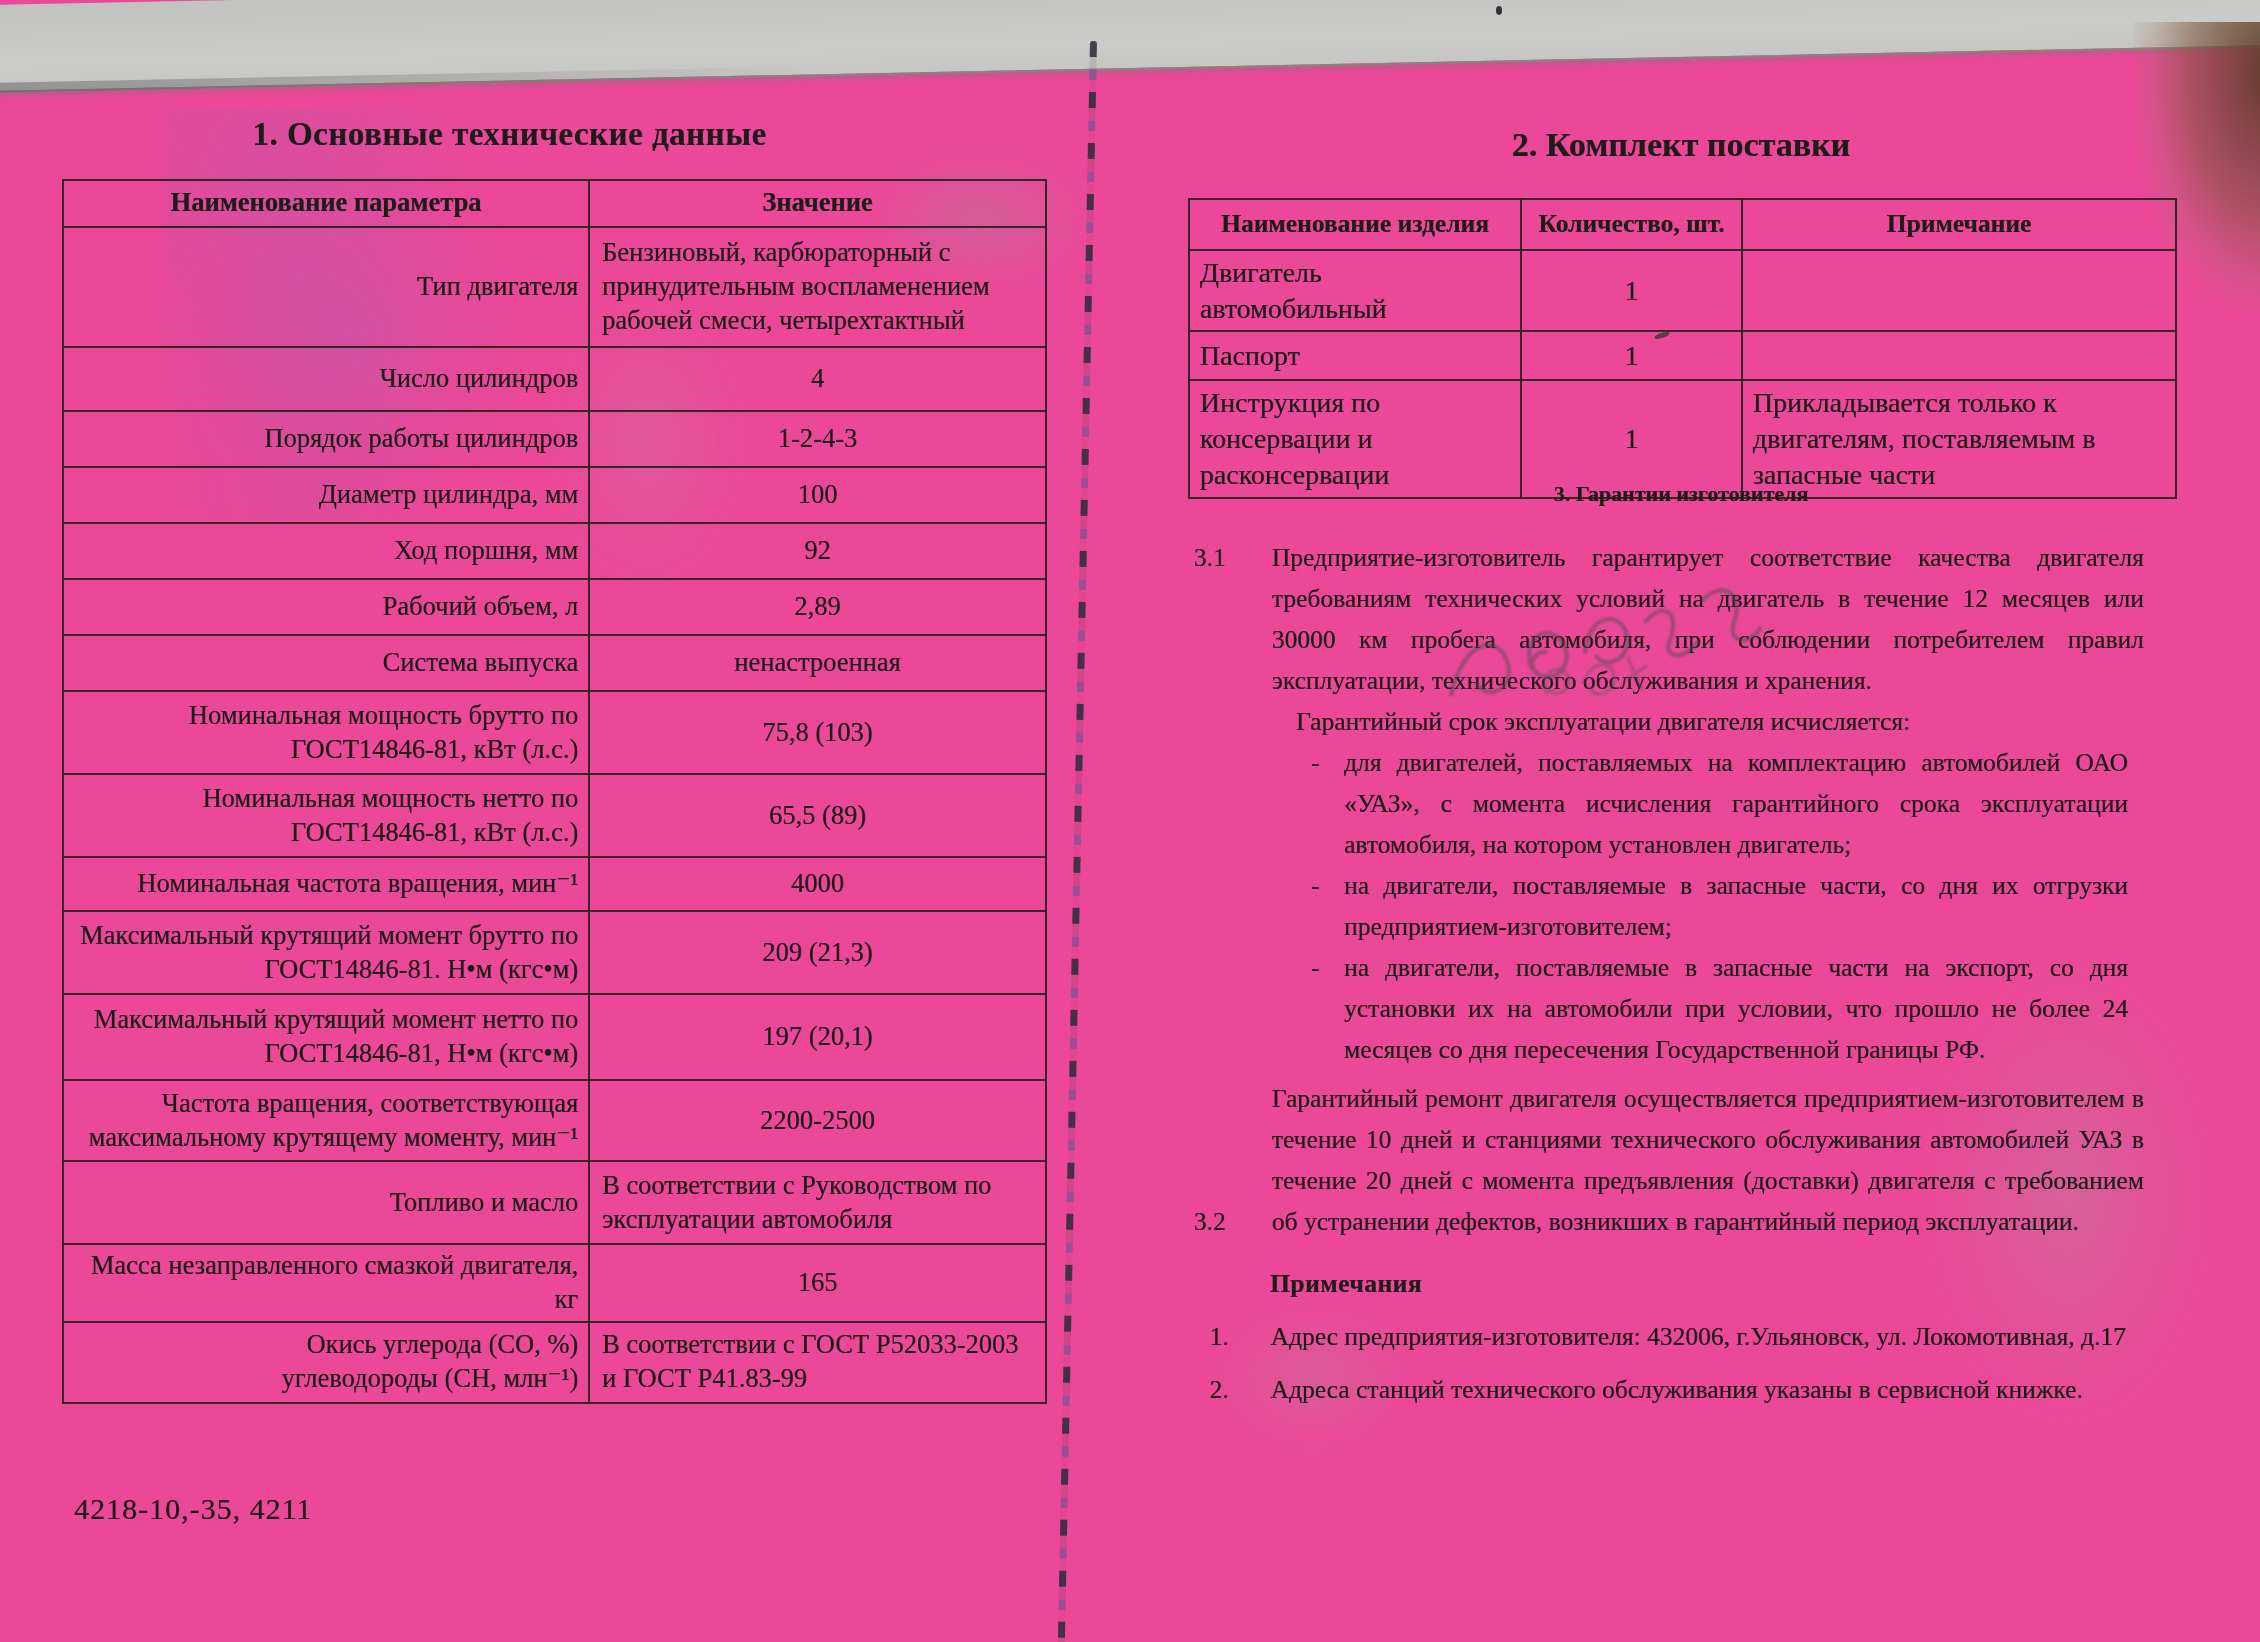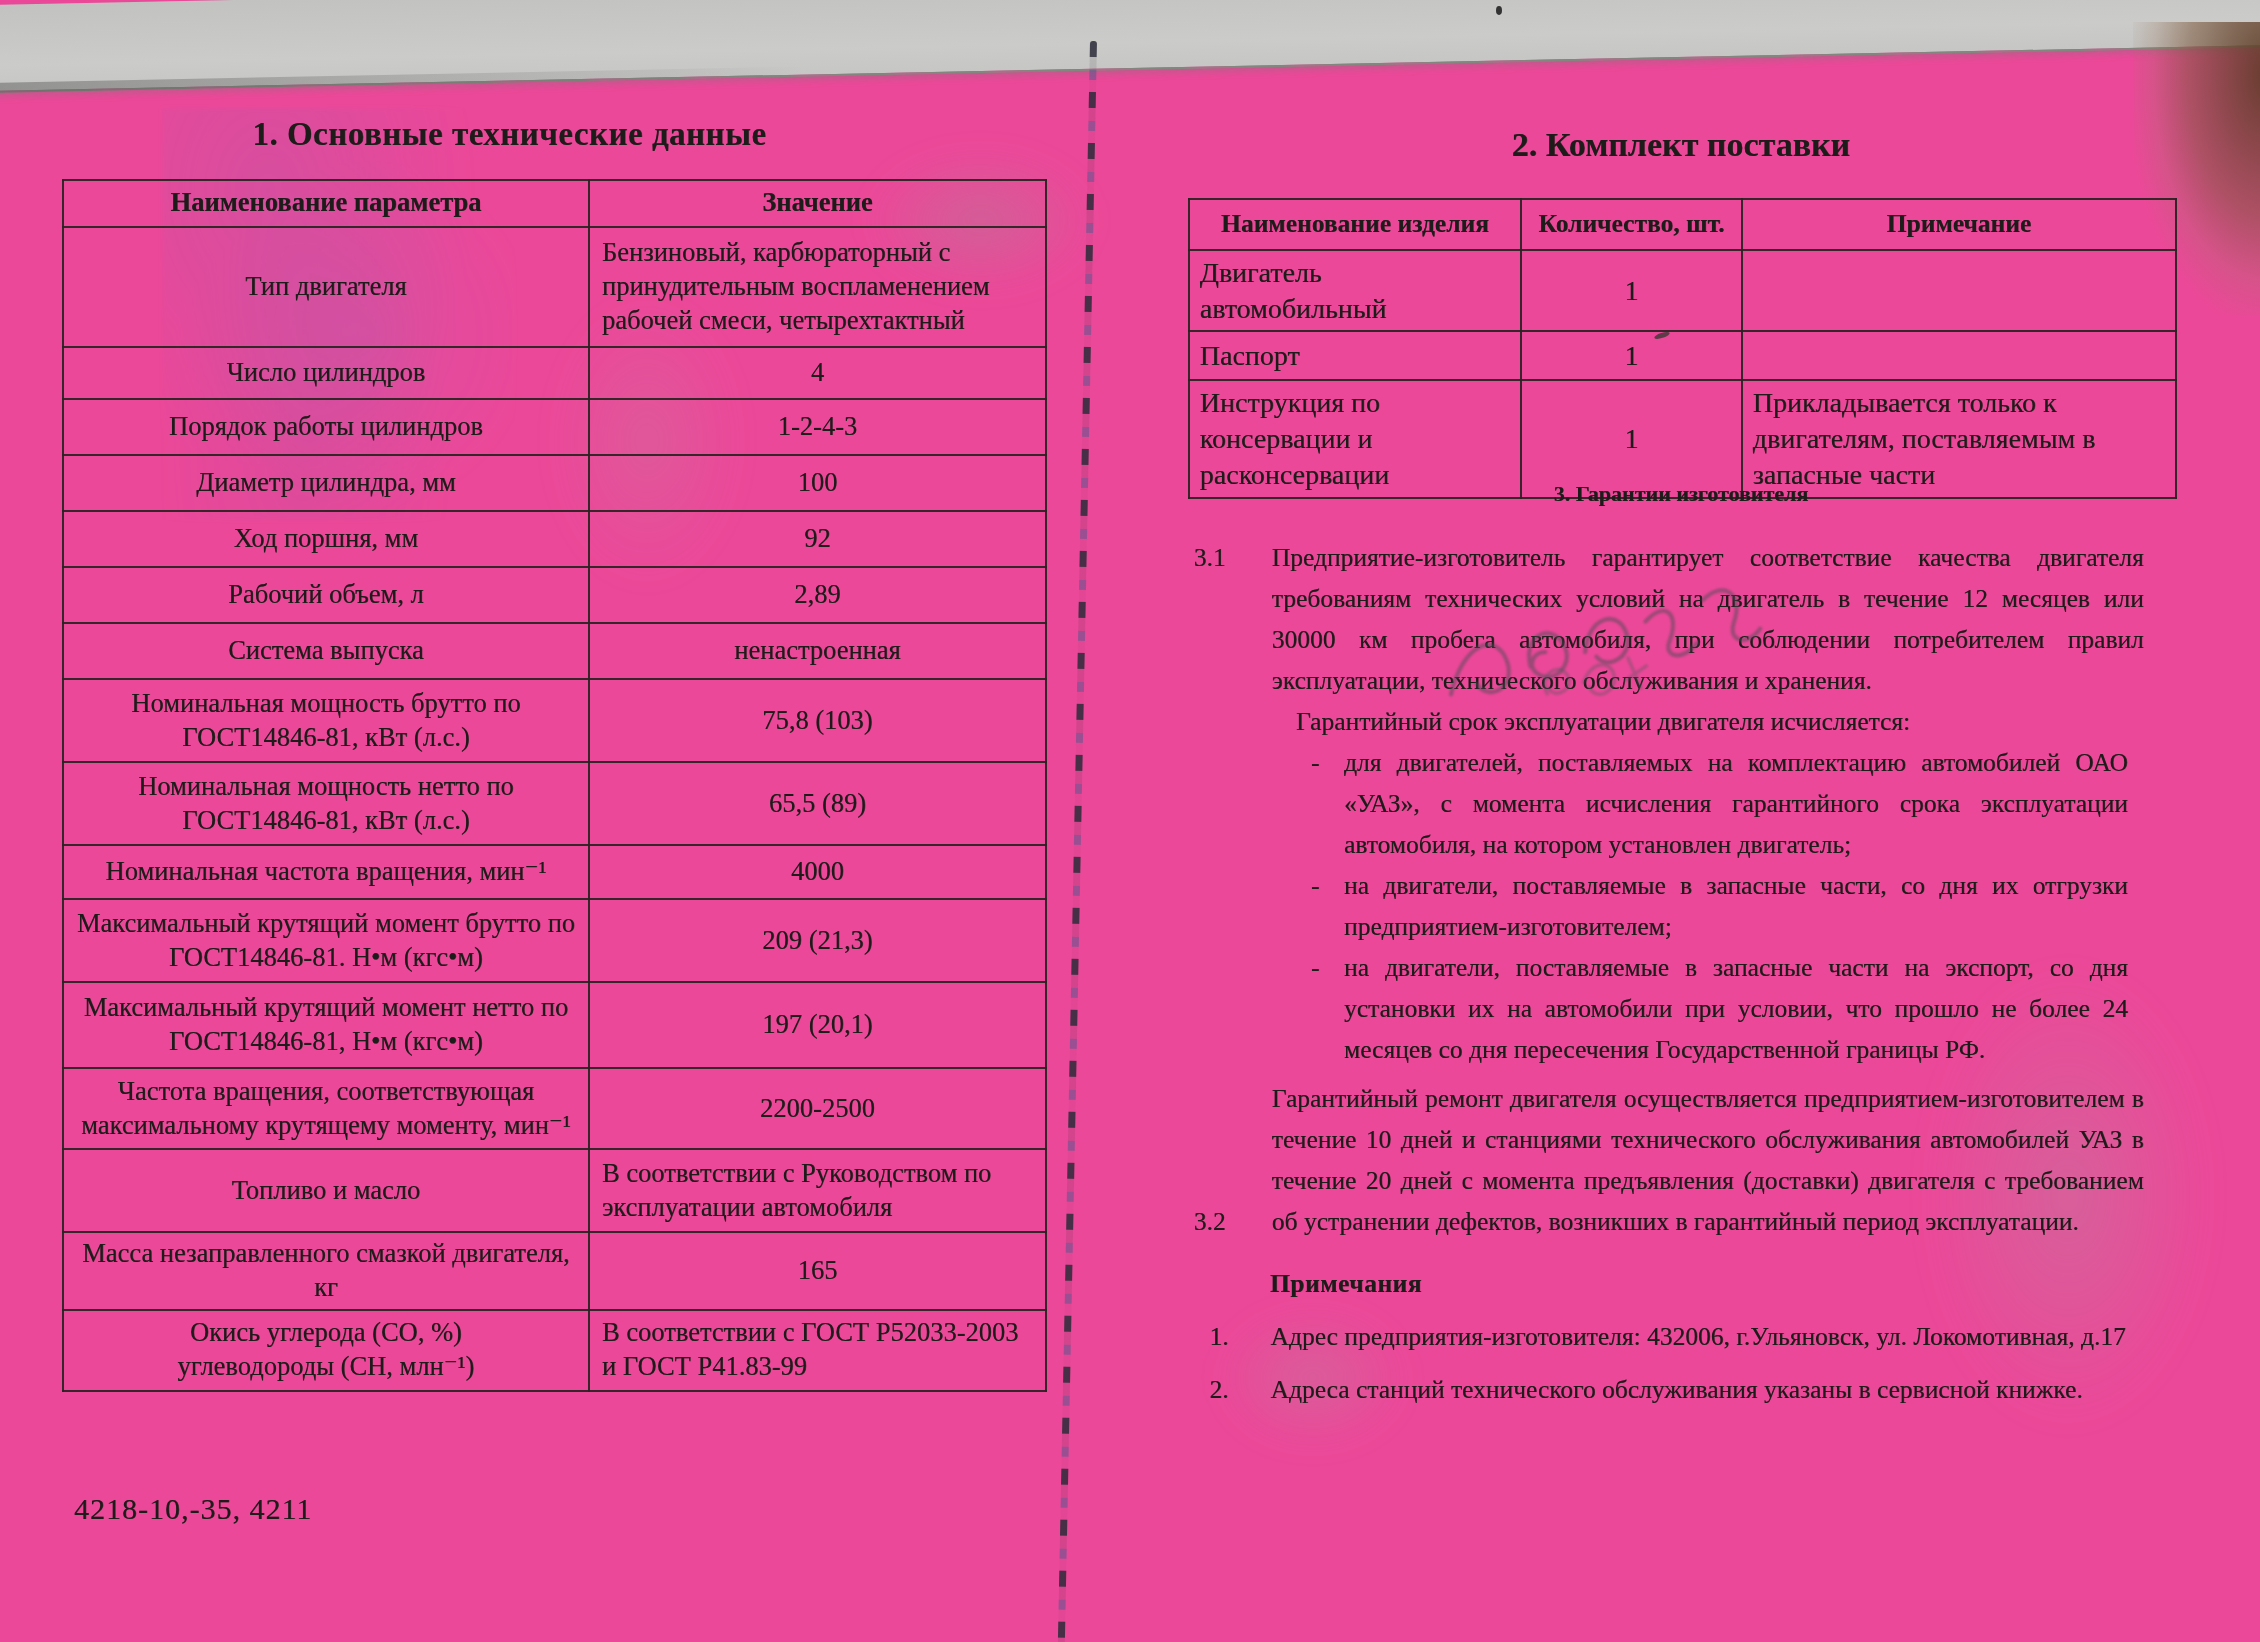--- a/index.html
+++ b/index.html
@@ -78,21 +78,21 @@
     margin:0 88px 25.5px 0;
   }
   table.doc{ border-collapse:collapse; table-layout:fixed; background:transparent; }
   table.doc td, table.doc th{
     border:2px solid rgba(38,35,32,0.92);
     font-size:26.5px; line-height:1.28; vertical-align:middle;
     padding:3.9px 9.8px;
   }
   table.spec{ width:983px; }
   table.spec th{ font-weight:bold; text-align:center; padding:5.9px 3.9px; }
-  td.param{ text-align:center; padding-left:19.6px; white-space:pre-line;margin-top:44px; }
+  td.param{ text-align:right; padding-left:19.6px; white-space:pre-line;margin-top:44px; }
   td.value{ text-align:center; }
   td.value.val-left{ text-align:left; padding-left:12px; }
   .footer-code{
     position:absolute; left:74px; top:1492px; font-size:30px; letter-spacing:1px;
   }
 
   
   .right-page{ position:absolute; left:1186px; top:116px; width:1059px; }
   .kit-title{ position:absolute; left:0; top:9.8px; width:990px; text-align:center;
     font-weight:bold; font-size:34px; margin:0; }
@@ -143,21 +143,21 @@
         </colgroup>
       <tbody>
           <tr style="height:45px">
         <th>Наименование параметра</th>
         <th>Значение</th>
       </tr>
       <tr style="height:120px">
         <td class="param">Тип двигателя</td>
         <td class="value val-left">Бензиновый, карбюраторный с принудительным воспламенением рабочей смеси, четырехтактный</td>
       </tr>
-      <tr style="height:52px">
+      <tr style="height:64px">
         <td class="param">Число цилиндров</td>
         <td class="value">4</td>
       </tr>
       <tr style="height:56px">
         <td class="param">Порядок работы цилиндров</td>
         <td class="value">1-2-4-3</td>
       </tr>
       <tr style="height:56px">
         <td class="param">Диаметр цилиндра, мм</td>
         <td class="value">100</td>

